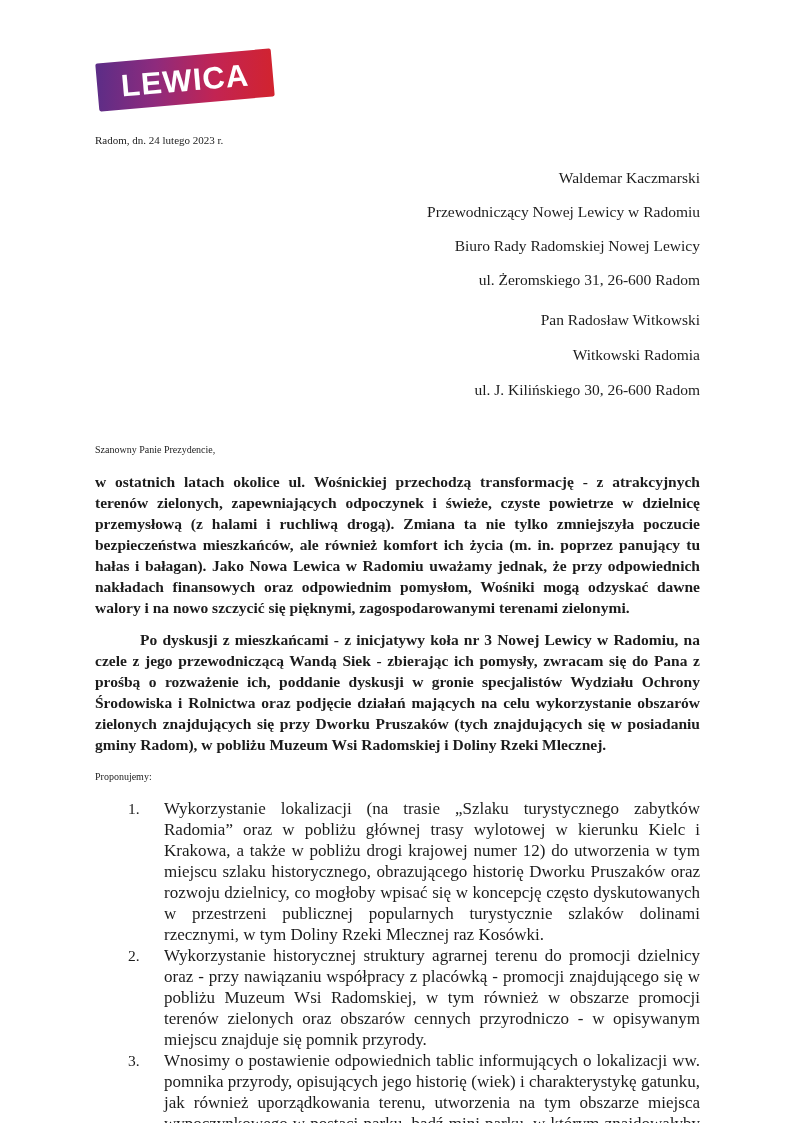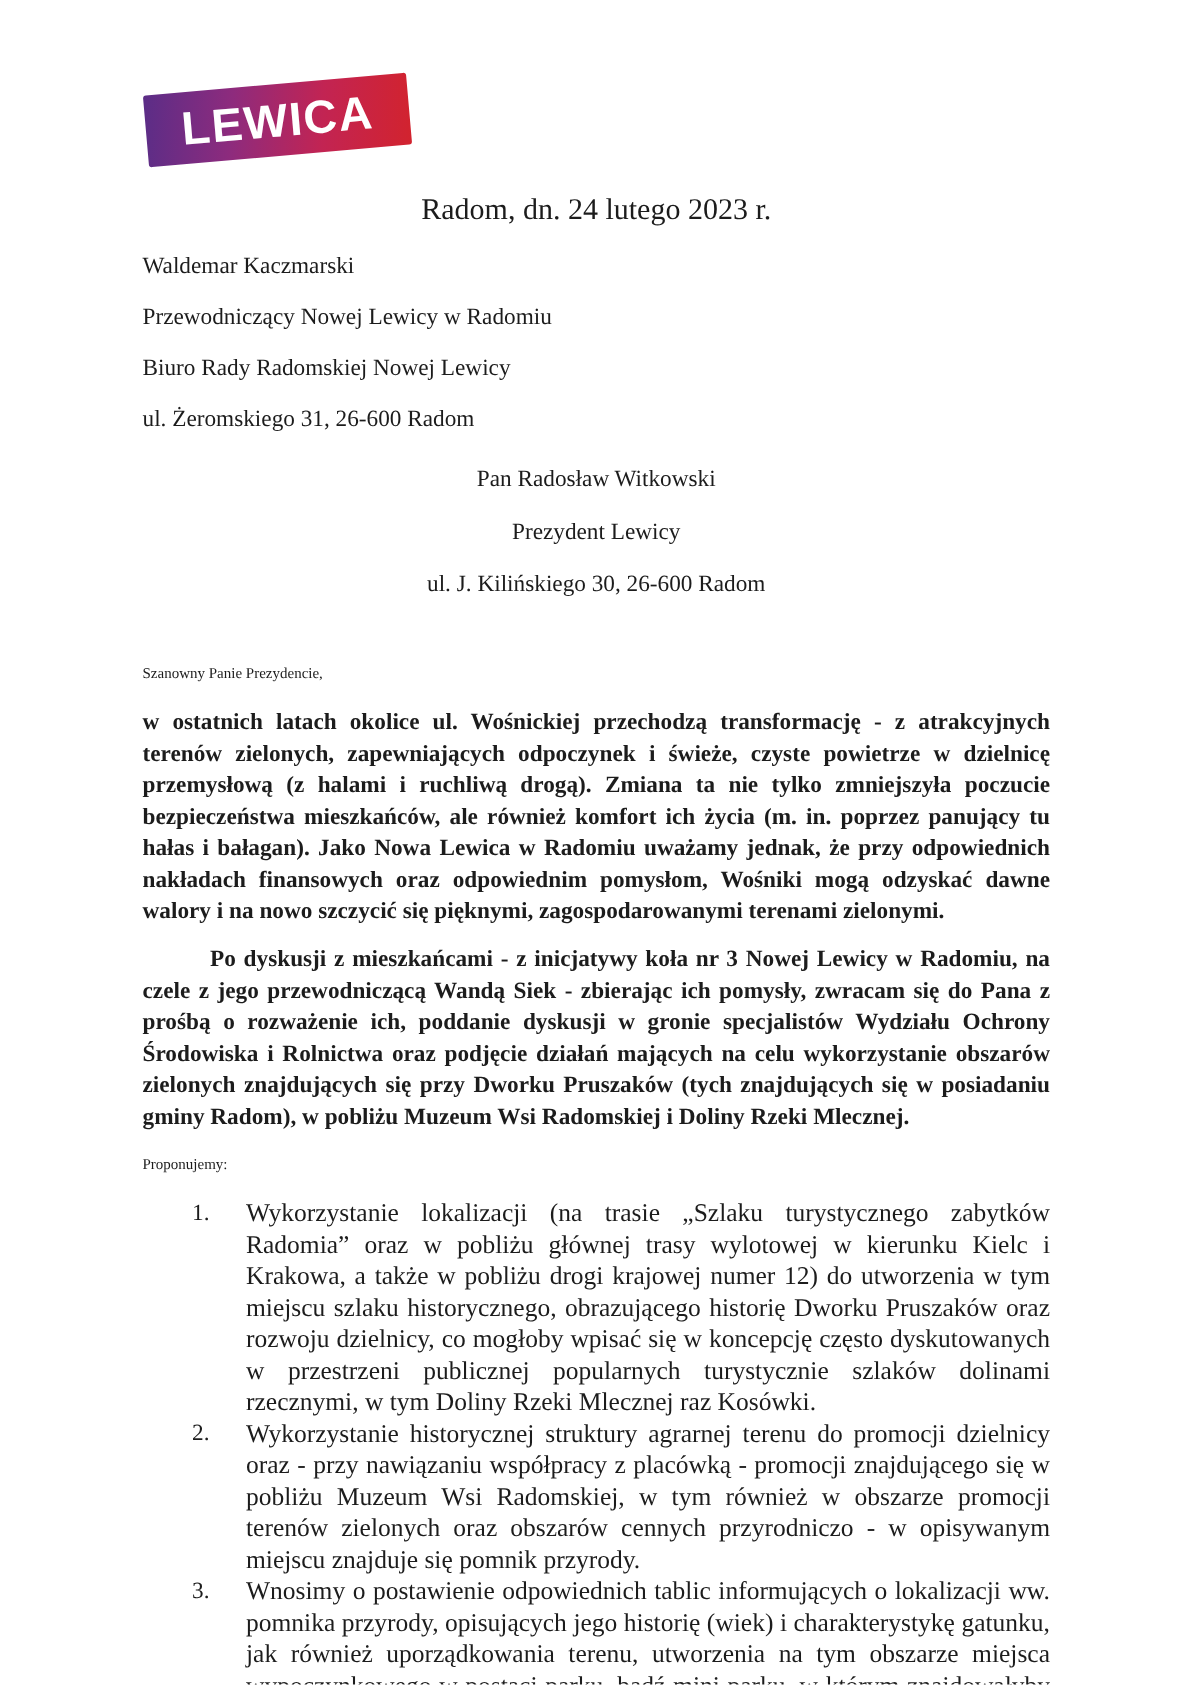--- a/index.html
+++ b/index.html
@@ -40,37 +40,37 @@
   .logo-text {
     font-family: "Liberation Sans", sans-serif;
     font-weight: 800;
     font-size: 31px;
     letter-spacing: 1px;
     color: #ffffff;
     line-height: 1;
   }
   
   .date-line {
-    text-align: center;
-    font-size: 20px;
+    text-align: left;
+    font-size: 11px;
     line-height: 21px;
     margin: 2px 0 16px 0;
   }
   
   .sender-block .addr-line {
-    text-align: left;
+    text-align: right;
     font-size: 15.5px;
     line-height: 21px;
     margin: 0 0 13px 0;
   }
   .recipient-block {
     margin-top: 19px;
   }
   .recipient-block .addr-line {
-    text-align: center;
+    text-align: right;
     font-size: 15.5px;
     line-height: 21px;
     margin: 0 0 14px 0;
   }
   
   .salutation {
     margin-top: 39px;
     font-size: 10px;
     line-height: 21px;
   }
@@ -126,21 +126,21 @@
 
   <div class="sender-block">
     <div class="addr-line">Waldemar Kaczmarski</div>
     <div class="addr-line">Przewodniczący Nowej Lewicy w Radomiu</div>
     <div class="addr-line">Biuro Rady Radomskiej Nowej Lewicy</div>
     <div class="addr-line">ul. Żeromskiego 31, 26-600 Radom</div>
   </div>
 
   <div class="recipient-block">
     <div class="addr-line">Pan Radosław Witkowski</div>
-    <div class="addr-line">Prezydent Lewicy</div>
+    <div class="addr-line">Witkowski Radomia</div>
     <div class="addr-line">ul. J. Kilińskiego 30, 26-600 Radom</div>
   </div>
 
   <div class="salutation">Szanowny Panie Prezydencie,</div>
 
   <div class="para">w ostatnich latach okolice ul. Wośnickiej przechodzą transformację - z atrakcyjnych terenów zielonych, zapewniających odpoczynek i świeże, czyste powietrze w dzielnicę przemysłową (z halami i ruchliwą drogą). Zmiana ta nie tylko zmniejszyła poczucie bezpieczeństwa mieszkańców, ale również komfort ich życia (m. in. poprzez panujący tu hałas i bałagan). Jako Nowa Lewica w Radomiu uważamy jednak, że przy odpowiednich nakładach finansowych oraz odpowiednim pomysłom, Wośniki mogą odzyskać dawne walory i na nowo szczycić się pięknymi, zagospodarowanymi terenami zielonymi.</div>
 
   <div class="para indent">Po dyskusji z mieszkańcami - z inicjatywy koła nr 3 Nowej Lewicy w Radomiu, na czele z jego przewodniczącą Wandą Siek - zbierając ich pomysły, zwracam się do Pana z prośbą o rozważenie ich, poddanie dyskusji w gronie specjalistów Wydziału Ochrony Środowiska i Rolnictwa oraz podjęcie działań mających na celu wykorzystanie obszarów zielonych znajdujących się przy Dworku Pruszaków (tych znajdujących się w posiadaniu gminy Radom), w pobliżu Muzeum Wsi Radomskiej i Doliny Rzeki Mlecznej.</div>
 
   <div class="proposals-intro">Proponujemy:</div>

